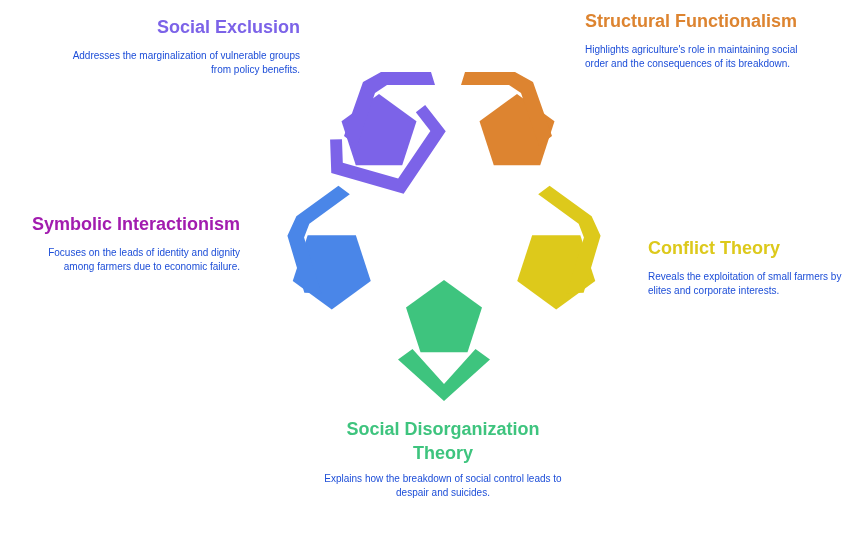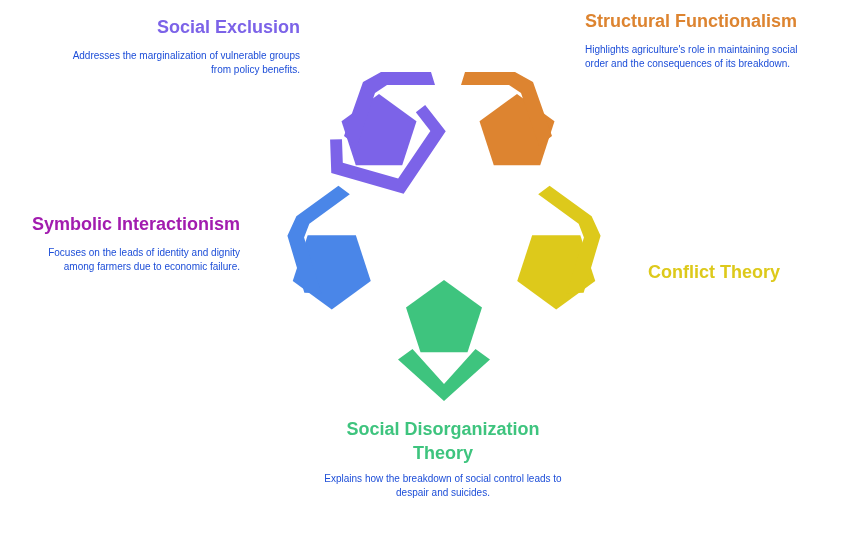--- a/index.html
+++ b/index.html
@@ -54,21 +54,21 @@
   .block-social-exclusion {
     left: 60px; top: 16px; width: 240px;
   }
   .block-structural-functionalism {
     left: 585px; top: 10px; width: 215px;
   }
   .block-symbolic-interactionism {
     left: 18px; top: 213px; width: 222px;
   }
   .block-conflict-theory {
-    left: 648px; top: 237px; width: 200px; margin-top: 24px;
+    left: 648px; top: 237px; width: 200px;
   }
   .block-social-disorganization {
     left: 318px; top: 418px; width: 250px;
   }
   .block-social-disorganization .title { margin-bottom: 6px; }
 </style>
 </head>
 <body>
 
 <div id="canvas">
@@ -132,20 +132,21 @@
     <div class="body">Highlights agriculture's role in maintaining social order and the consequences of its breakdown.</div>
   </div>
 
   <div class="block block-symbolic-interactionism align-right">
     <div class="title" style="color:#a21caf">Symbolic Interactionism</div>
     <div class="body">Focuses on the leads of identity and dignity among farmers due to economic failure.</div>
   </div>
 
   <div class="block block-conflict-theory align-left">
     <div class="title" style="color:#DDC91B">Conflict Theory</div>
+    <div class="body">Reveals the exploitation of small farmers by elites and corporate interests.</div>
   </div>
 
   <div class="block block-social-disorganization align-center">
     <div class="title" style="color:#3EC47E">Social Disorganization Theory</div>
     <div class="body">Explains how the breakdown of social control leads to despair and suicides.</div>
   </div>
 
 </div>
 
 </body></html>

